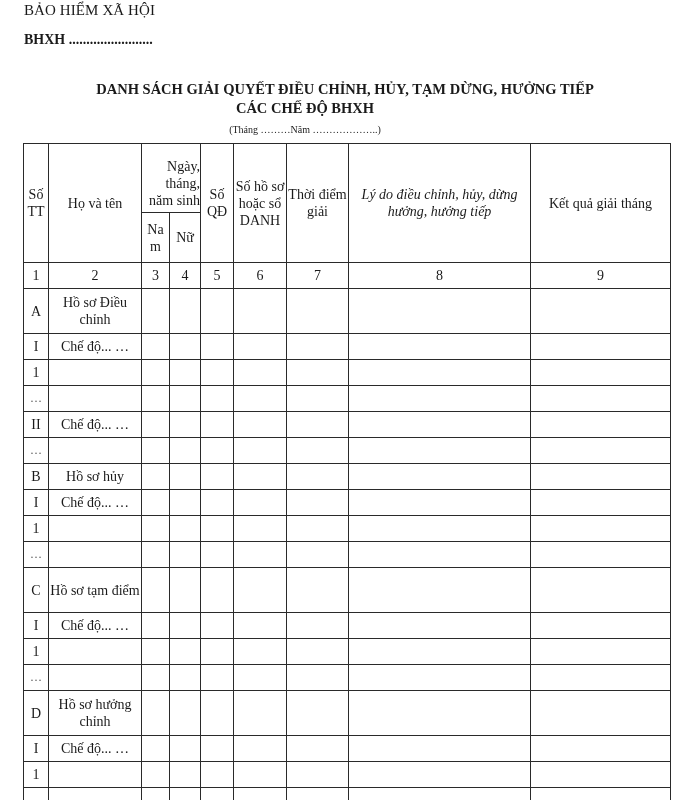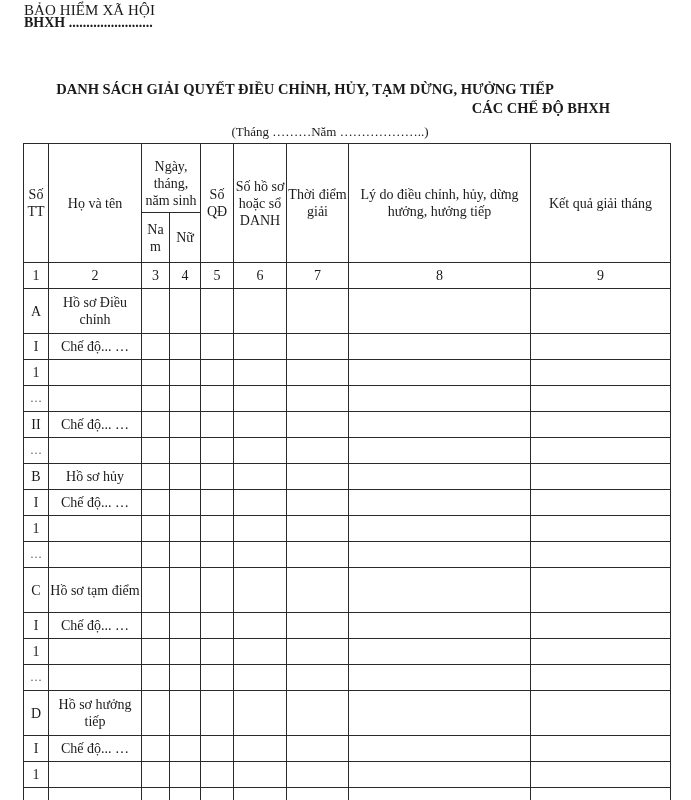--- a/index.html
+++ b/index.html
@@ -18,44 +18,43 @@
     .agency {
       position: absolute;
       left: 24px;
       top: 2px;
       font-size: 15px;
       letter-spacing: 0.1px;
     }
     .branch {
       position: absolute;
       left: 24px;
-      top: 15px;
+      top: 32px;
       font-size: 14px;
       font-weight: bold;
     }
     .branch .dots { font-weight: bold; }
     .title {
       position: absolute;
       left: 0;
       width: 610px;
       text-align: center;
       font-size: 14.5px;
       font-weight: bold;
       line-height: 19px;
     }
-    .title.l1 { top: 80px; }
-    .title.l2 { top: 99px; text-align: right; }
+    .title.l1 { top: 80px; margin-left: 40px; }
+    .title.l2 { top: 99px; }
     .period {
       position: absolute;
       left: 0;
       width: 610px;
       top: 124px;
       text-align: center;
-      font-size: 13px;
-      padding-left: 25px;
+      font-size: 10px;
     }
     table.report {
       position: absolute;
       left: 23px;
       top: 143px;
       border-collapse: collapse;
       table-layout: fixed;
       font-size: 14px;
     }
     table.report td, table.report th {
@@ -111,25 +110,25 @@
       <col class="c5">
     <col class="c6">
       <col class="c7">
       <col class="c8">
       <col class="c9">
   </colgroup>
   <thead>
     <tr class="h-top">
       <th rowspan="2">Số TT</th>
       <th rowspan="2">Họ và tên</th>
-      <th colspan="2" style="vertical-align:bottom;padding-bottom:3px;">Ngày, tháng, năm sinh</th>
+      <th colspan="2" style="vertical-align:bottom;padding-bottom:3px;text-align:right;">Ngày, tháng, năm sinh</th>
       <th rowspan="2">Số QĐ</th>
       <th rowspan="2">Số hồ sơ hoặc sổ DANH</th>
       <th rowspan="2">Thời điểm giải</th>
-      <th rowspan="2" style="padding:0 2px;">Lý do điều chỉnh, hủy, dừng hưởng, hưởng tiếp</th>
+      <th rowspan="2" style="padding:0 2px;font-style:italic;">Lý do điều chỉnh, hủy, dừng hưởng, hưởng tiếp</th>
       <th rowspan="2">Kết quả giải tháng</th>
     </tr>
     <tr class="h-sub">
       <th>Na m</th>
       <th>Nữ</th>
     </tr>
     <tr class="num">
       <td>1</td>
       <td>2</td>
       <td>3</td>
@@ -291,21 +290,21 @@
         <td></td>
         <td></td>
         <td></td>
         <td></td>
         <td></td>
         <td></td>
         <td></td>
       </tr>
       <tr class="r2">
         <td class="stt">D</td>
-        <td class="name">Hồ sơ hưởng tiếp</td>
+        <td class="name">Hồ sơ hưởng chỉnh</td>
         <td></td>
         <td></td>
         <td></td>
         <td></td>
         <td></td>
         <td></td>
         <td></td>
       </tr>
       <tr class="r">
         <td class="stt">I</td>

